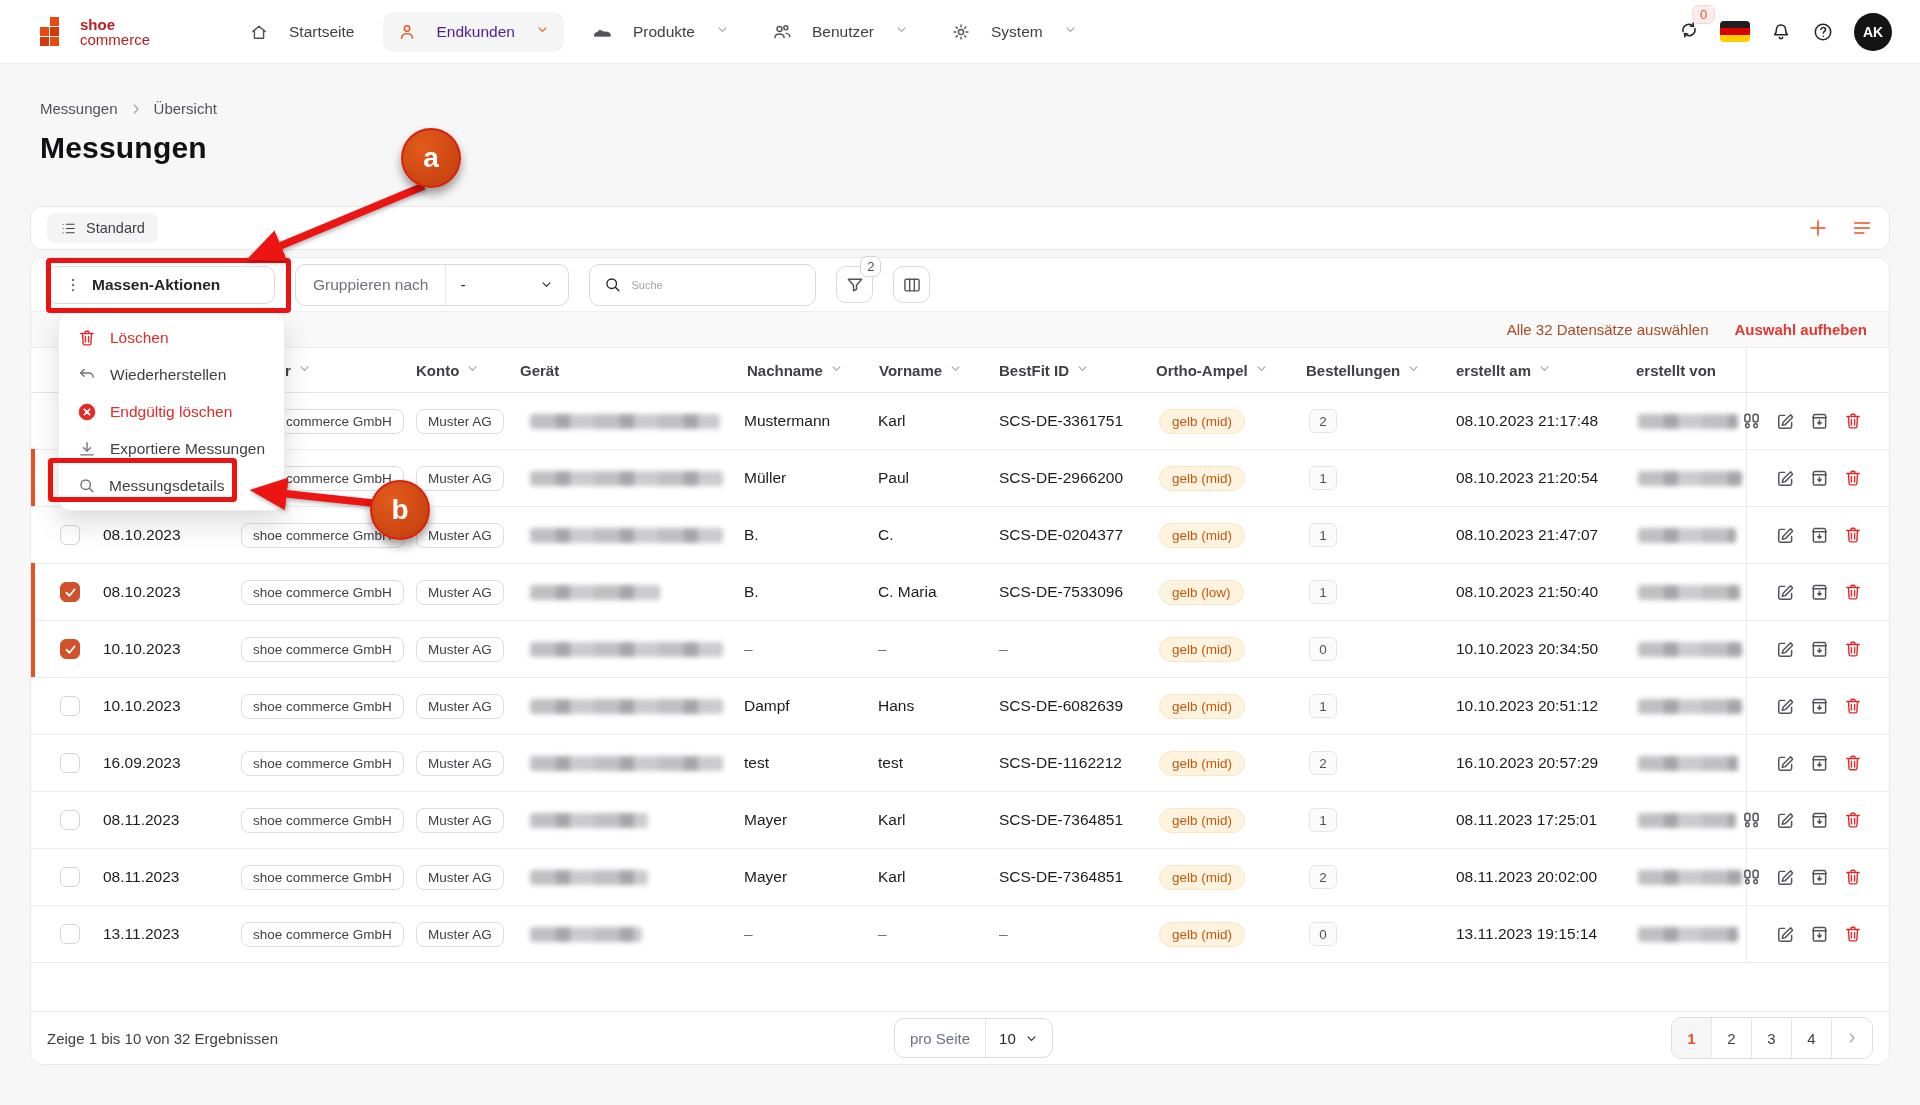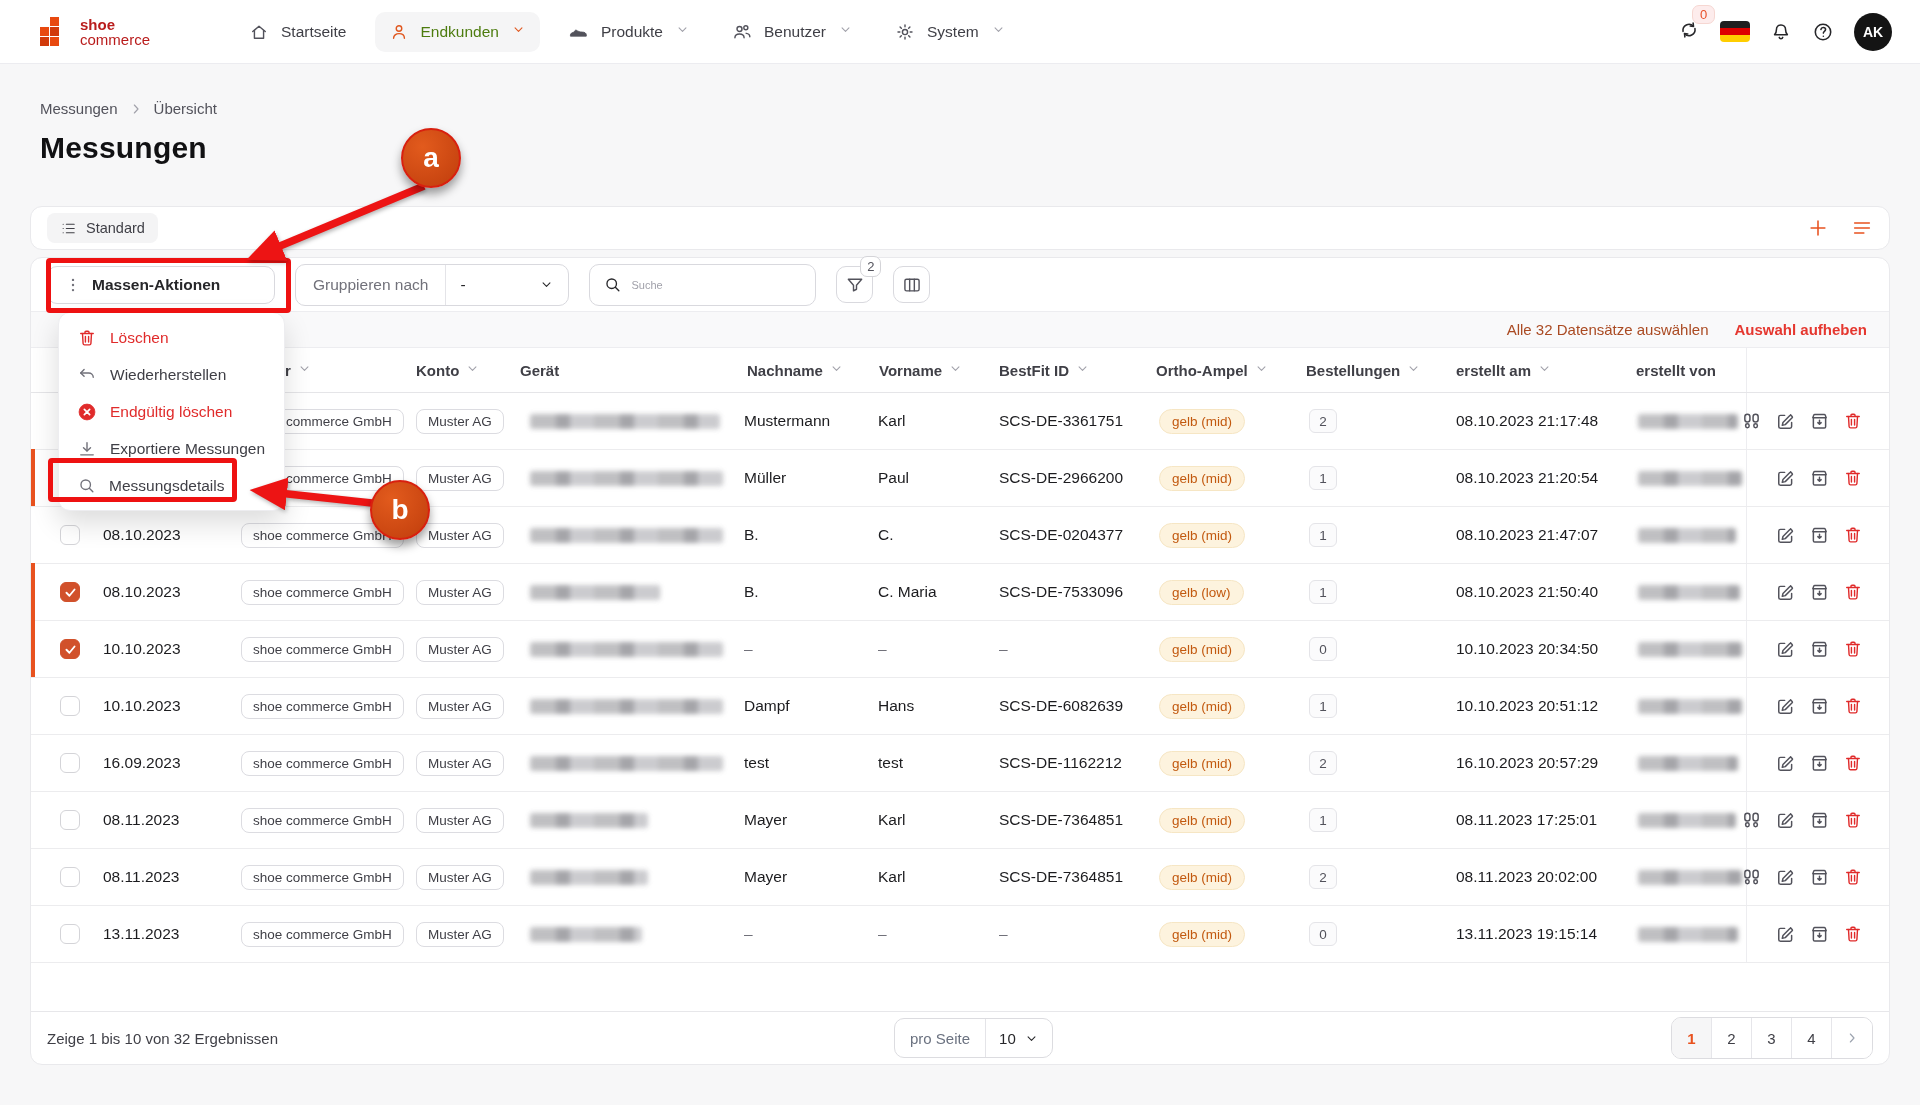--- a/index.html
+++ b/index.html
@@ -12,23 +12,23 @@
   .logo-mark { width:30px; height:30px; position:relative; }
   .logo-mark i { position:absolute; width:9px; height:9px; background:#e8490f; }
   .logo-mark i:nth-child(1){ left:10px; top:0; }
   .logo-mark i:nth-child(2){ left:10px; top:10px; background:#d13a0a;}
   .logo-mark i:nth-child(3){ left:0;  top:10px; }
   .logo-mark i:nth-child(4){ left:0;  top:20px; background:#d13a0a;}
   .logo-mark i:nth-child(5){ left:10px; top:20px; }
   .logo-text { line-height:15px; font-size:15px; color:#b91c1c; }
   .logo-text b { display:block; font-weight:700; }
   .nav-items { display:flex; align-items:center; gap:14px; }
-  .nav-item { display:flex; align-items:center; gap:12px; padding:10px 14px; border-radius:10px; font-size:15.5px; color:#3f3f46; font-weight:500; cursor:pointer; white-space:nowrap;}
+  .nav-item { display:flex; align-items:center; gap:20px; padding:10px 14px; border-radius:10px; font-size:15.5px; color:#3f3f46; font-weight:500; cursor:pointer; white-space:nowrap;}
   .nav-item .icn svg{ stroke:#52525b; }
-  .nav-item.active { background:#f5f5f6; color:#4d7c0f; }
+  .nav-item.active { background:#f5f5f6; color:#4c1d95; }
   .nav-item.active .icn svg { stroke:#e0571f; }
   .nav-item .chev svg { stroke:#a1a1aa; }
   .nav-item.active .chev svg { stroke:#e0571f; }
   .nav-right { margin-left:auto; display:flex; align-items:center; gap:20px; }
   .sync-wrap { position:relative; }
   .sync-badge { position:absolute; top:-14px; left:14px; background:#fdecec; border:1px solid #f6d7d2; color:#e8512a; font-size:13px; border-radius:7px; padding:1px 7px; }
   .flag { width:30px; height:21px; border-radius:4px; overflow:hidden; display:flex; flex-direction:column; }
   .flag i { flex:1; } .flag i:nth-child(1){background:#1f1f1f;} .flag i:nth-child(2){background:#dd0000;} .flag i:nth-child(3){background:#ffce00;}
   .avatar { width:38px; height:38px; border-radius:50%; background:#141414; color:#fff; font-size:14px; font-weight:600; display:flex; align-items:center; justify-content:center; }
 

